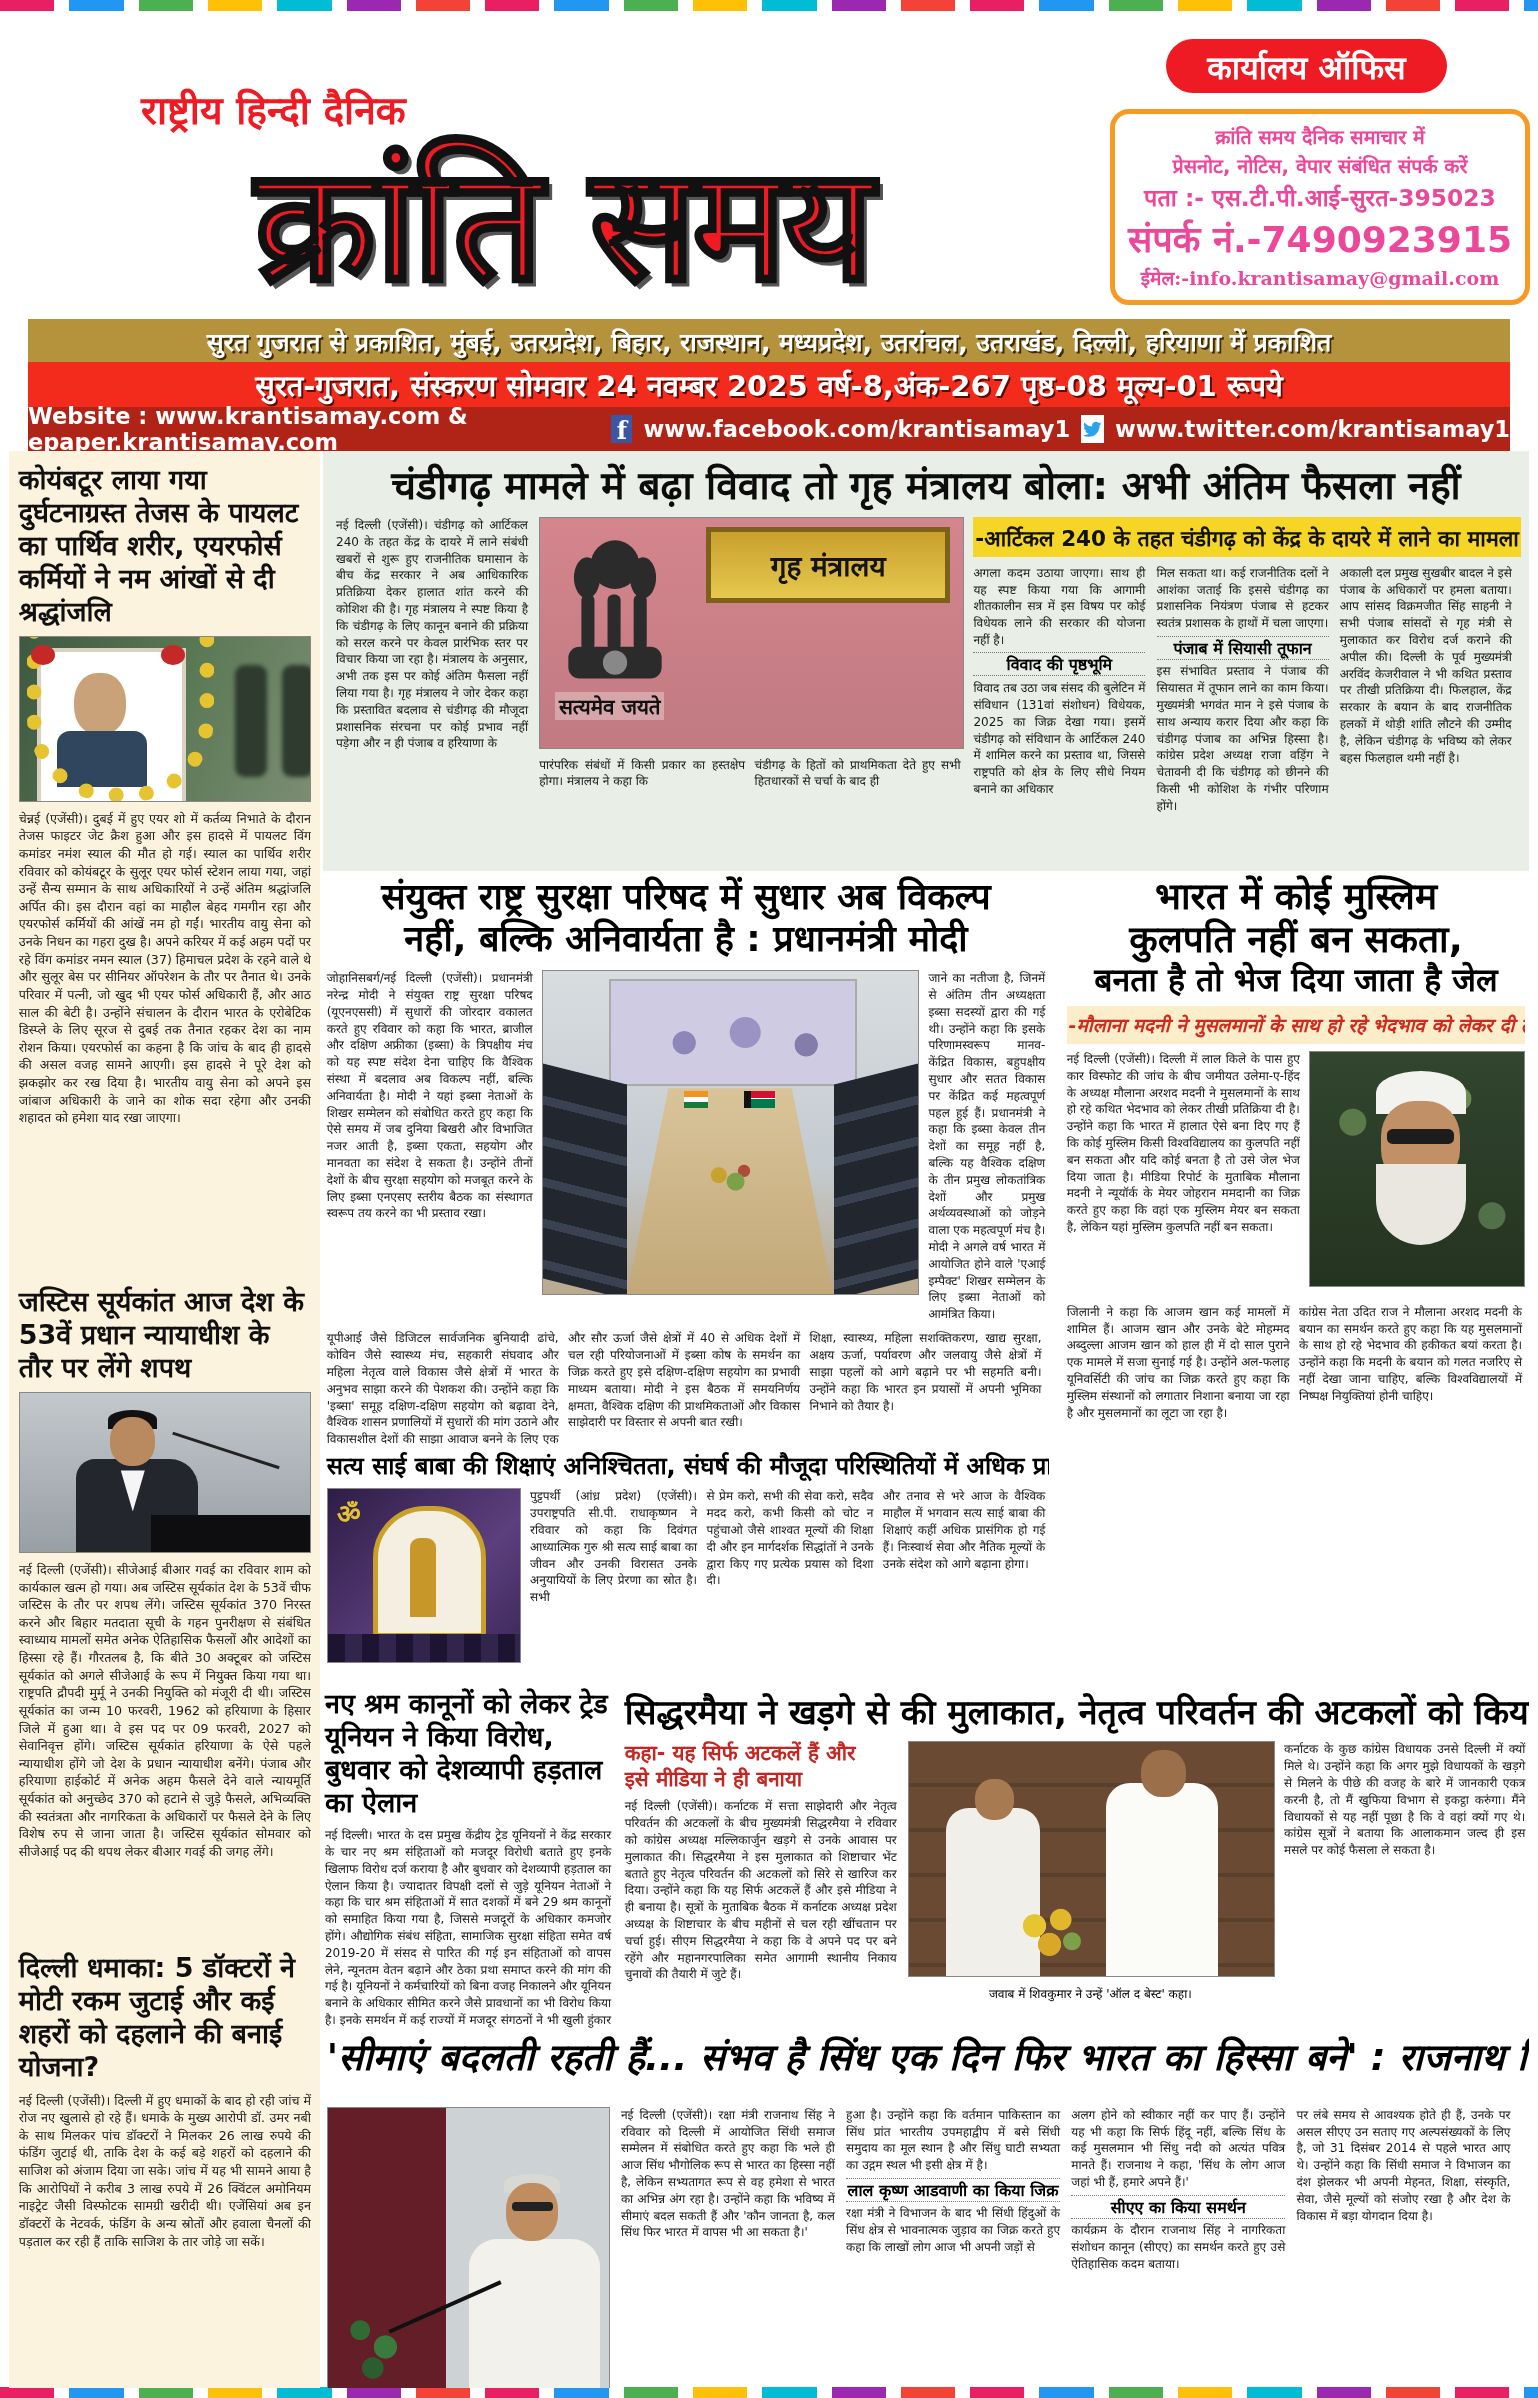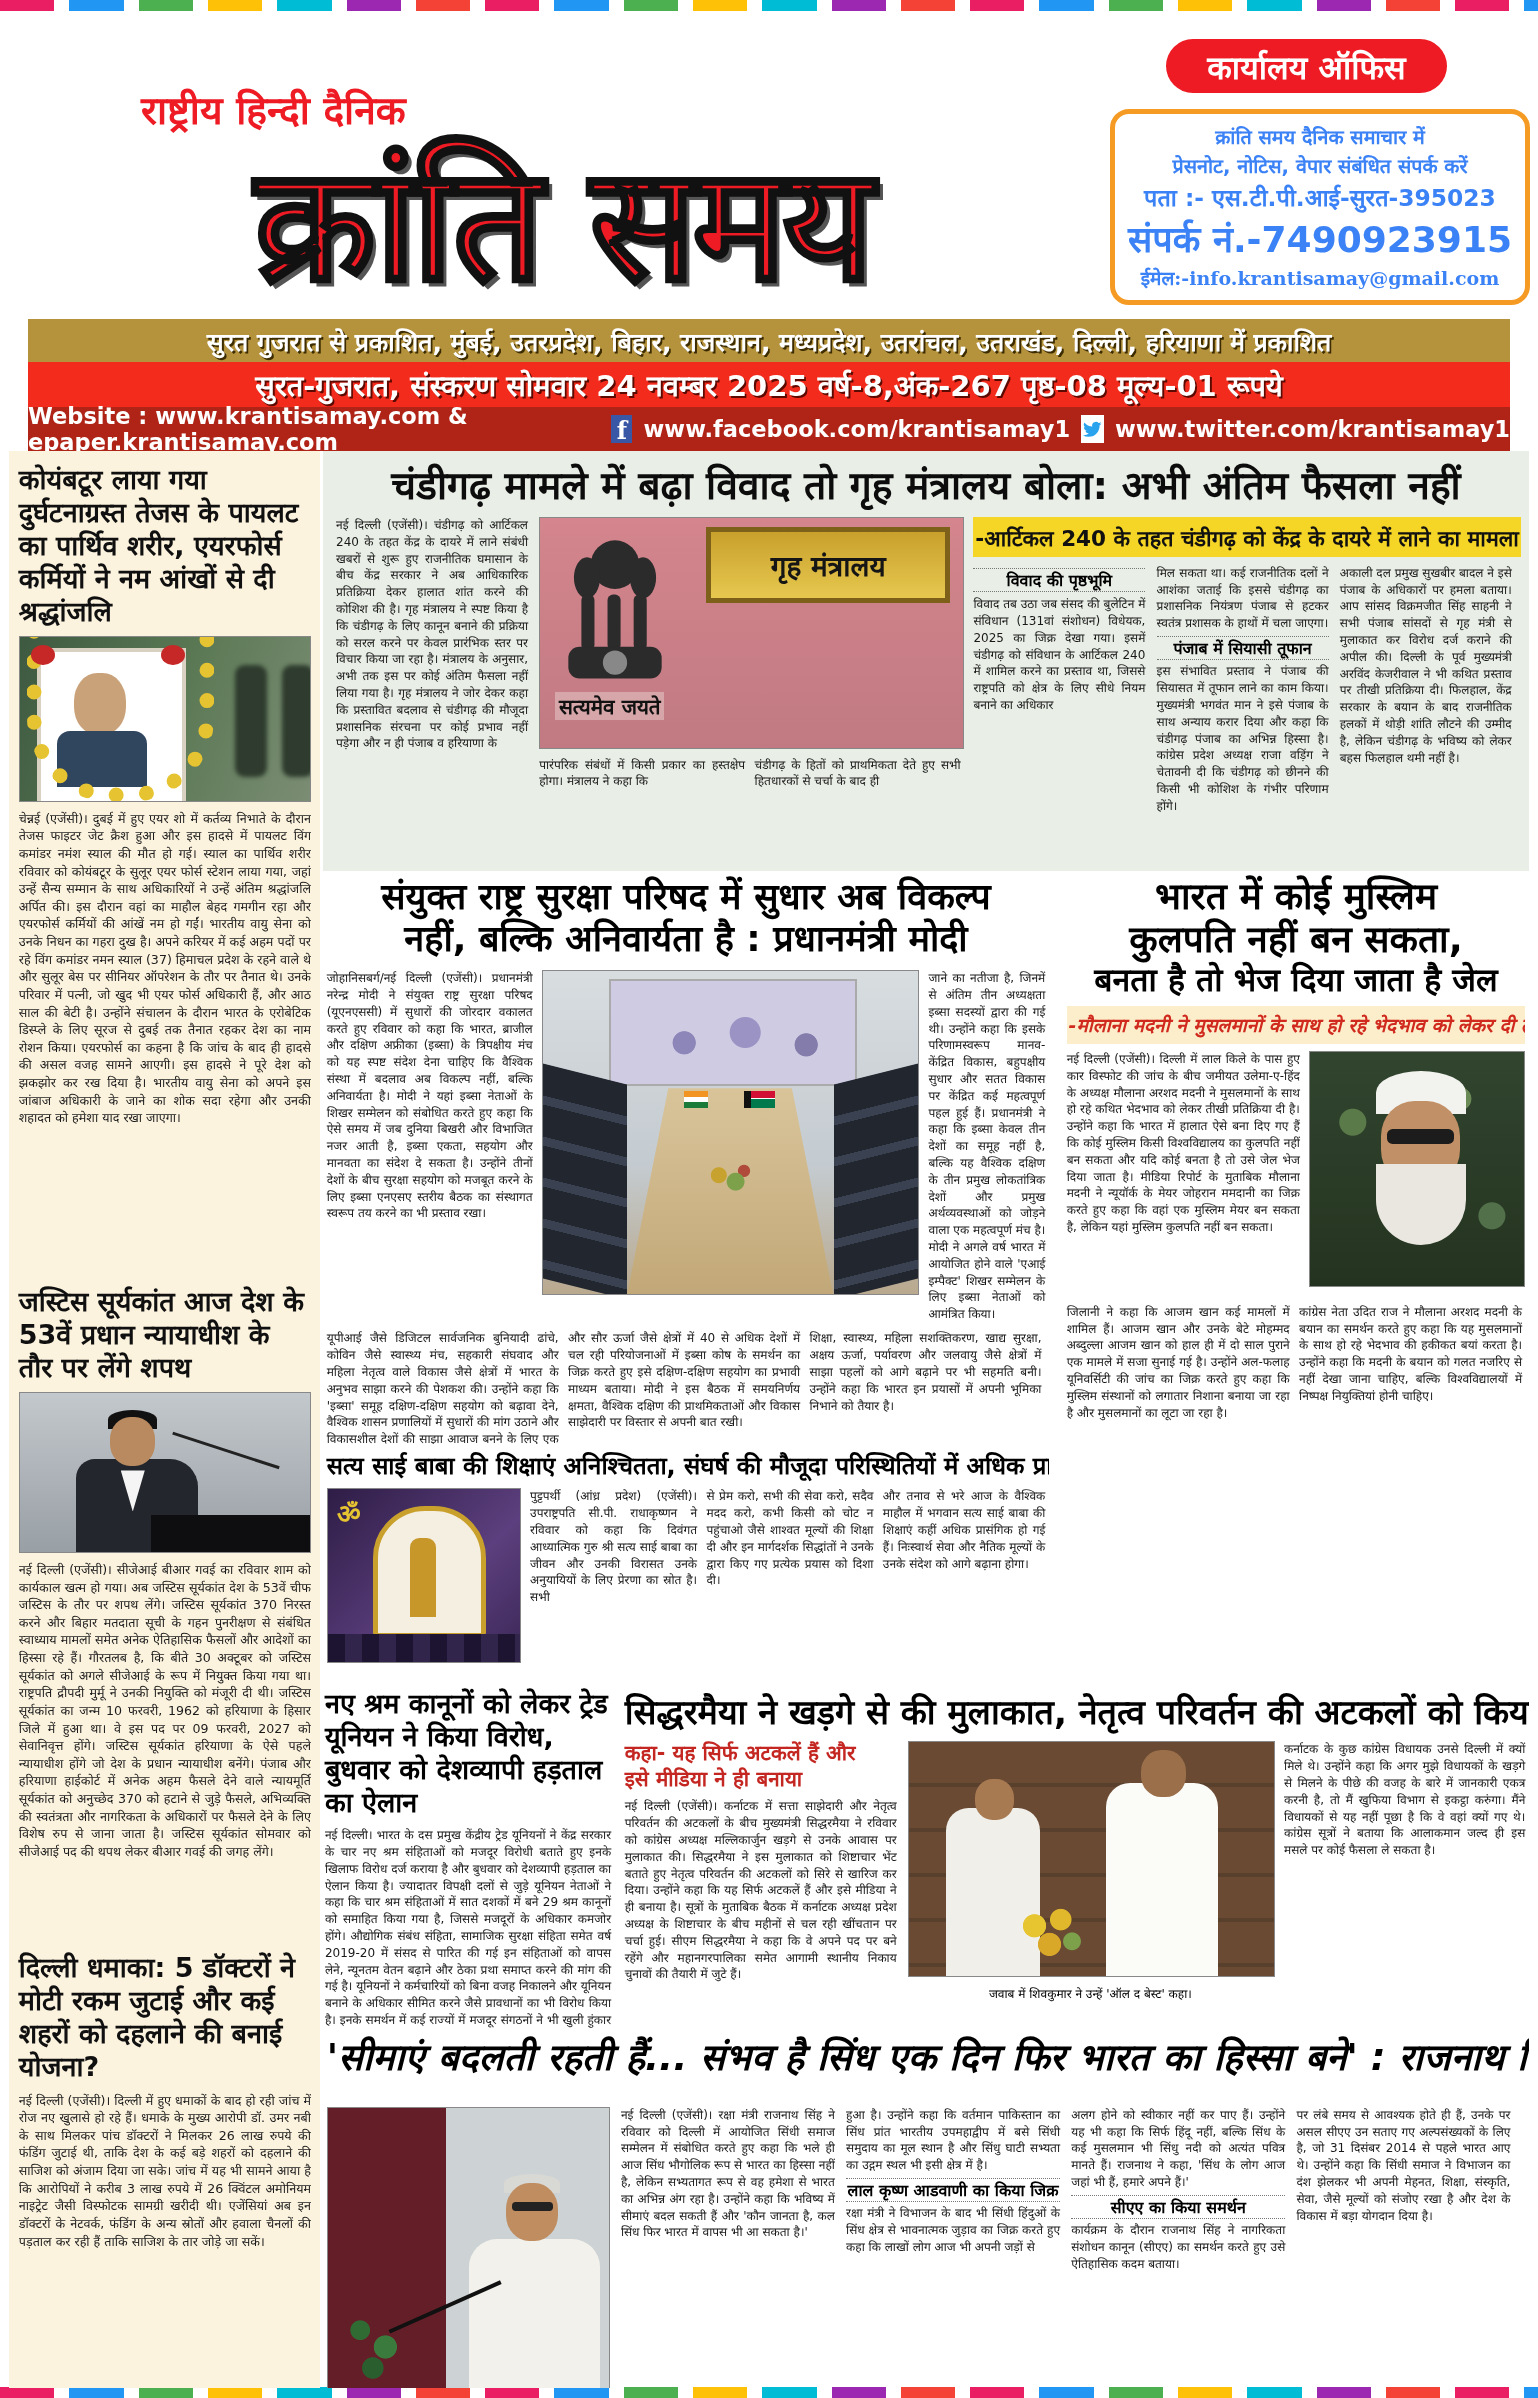--- a/index.html
+++ b/index.html
@@ -2,21 +2,21 @@
 <html style="font-size:15px"><head>
 <meta charset="utf-8">
 <style>
   html,body{margin:0;padding:0;width:1538px;height:2399px;background:#ffffff;font-family:"DejaVu Sans",sans-serif;overflow:hidden;position:relative}
   .abs{position:absolute}
   .deco{height:11.2px;left:0;right:0;background:repeating-linear-gradient(90deg,#e91e63 0 54px,#fff 54px 69px,#2196f3 69px 124px,#fff 124px 139px,#4caf50 139px 193px,#fff 193px 208px,#ffc107 208px 262px,#fff 262px 277px,#00bcd4 277px 332px,#fff 332px 347px,#9c27b0 347px 401px,#fff 401px 416px,#f44336 416px 470px,#fff 470px 485px)}
   
   #tagline{left:141px;top:82px;color:#ee1b24;font-size:39px;font-weight:800}
   #main-title{left:141px;top:111px;width:843px;text-align:center;color:#ee1b24;font-size:157px;font-weight:900;letter-spacing:-3.7px;-webkit-text-stroke:3.7px #111;text-shadow:4.7px 4.7px 0 #555}
   #office-badge{left:1166px;top:39px;width:281px;height:54px;background:#ee1b24;border-radius:28px;color:#fff;font-size:32px;font-weight:800;display:flex;align-items:center;justify-content:center}
-  #office-box{left:1110px;top:109px;width:410px;height:186px;border:5.6px solid #f59a23;border-radius:19px;background:#fff;display:flex;flex-direction:column;align-items:center;justify-content:center;gap:1.9px;color:#3b82f6;text-align:center}
+  #office-box{left:1110px;top:109px;width:410px;height:186px;border:5.6px solid #f59a23;border-radius:19px;background:#fff;display:flex;flex-direction:column;align-items:center;justify-content:center;gap:1.9px;color:#ec4899;text-align:center}
   .ob1,.ob2{font-size:19.7px;font-weight:800}
   .ob3{font-size:23.4px;font-weight:800}
   .ob4{font-size:36px;font-weight:800}
   .ob5{font-size:19px;font-weight:800;font-family:"DejaVu Serif",serif}
   
   #strip-pub{left:28px;top:319px;width:1482px;height:43px;background:#b5923c;color:#fff;font-size:25px;font-weight:800;display:flex;align-items:center;justify-content:center;text-shadow:1.9px 1.9px 0 #3c2c00}
   #strip-ed{left:28px;top:362px;width:1482px;height:45px;background:#f32b1d;color:#fff;font-size:29px;font-weight:800;display:flex;align-items:center;justify-content:center;text-shadow:1.9px 1.9px 0 #5c0a00}
   #strip-web{left:28px;top:407px;width:1482px;height:44px;background:#b02418;color:#fff;font-size:22.5px;font-weight:700;display:flex;align-items:center;justify-content:center;gap:11.2px}
   .fb-ic{width:28px;height:28px;background:#3a57a5;color:#fff;font-family:"DejaVu Serif",serif;font-weight:800;font-size:24px;display:flex;align-items:flex-end;justify-content:center;line-height:1}
   .tw-ic{width:28px;height:28px;background:#fff;display:flex;align-items:center;justify-content:center}
@@ -204,20 +204,21 @@
         </div>
         <div style="display:flex;gap:9.4px">
           <div class="btxt" style="width:206px">पारंपरिक संबंधों में किसी प्रकार का हस्तक्षेप होगा। मंत्रालय ने कहा कि</div>
           <div class="btxt" style="width:206px">चंडीगढ़ के हितों को प्राथमिकता देते हुए सभी हितधारकों से चर्चा के बाद ही</div>
         </div>
       </div>
       <div style="flex:1">
         <div style="background:#f5d525;color:#111;font-size:21.5px;font-weight:800;text-align:center;padding:5.6px 1.9px;white-space:nowrap;overflow:hidden">-आर्टिकल 240 के तहत चंडीगढ़ को केंद्र के दायरे में लाने का मामला</div>
         <div style="display:flex;gap:11.2px;margin-top:7.5px">
           <div style="width:172px">
+            <div class="btxt">अगला कदम उठाया जाएगा। साथ ही यह स्पष्ट किया गया कि आगामी शीतकालीन सत्र में इस विषय पर कोई विधेयक लाने की सरकार की योजना नहीं है।</div>
             <div class="colsub">विवाद की पृष्ठभूमि</div>
             <div class="btxt">विवाद तब उठा जब संसद की बुलेटिन में संविधान (131वां संशोधन) विधेयक, 2025 का जिक्र देखा गया। इसमें चंडीगढ़ को संविधान के आर्टिकल 240 में शामिल करने का प्रस्ताव था, जिससे राष्ट्रपति को क्षेत्र के लिए सीधे नियम बनाने का अधिकार</div>
           </div>
           <div style="width:172px">
             <div class="btxt">मिल सकता था। कई राजनीतिक दलों ने आशंका जताई कि इससे चंडीगढ़ का प्रशासनिक नियंत्रण पंजाब से हटकर स्वतंत्र प्रशासक के हाथों में चला जाएगा।</div>
             <div class="colsub">पंजाब में सियासी तूफान</div>
             <div class="btxt">इस संभावित प्रस्ताव ने पंजाब की सियासत में तूफान लाने का काम किया। मुख्यमंत्री भगवंत मान ने इसे पंजाब के साथ अन्याय करार दिया और कहा कि चंडीगढ़ पंजाब का अभिन्न हिस्सा है। कांग्रेस प्रदेश अध्यक्ष राजा वड़िंग ने चेतावनी दी कि चंडीगढ़ को छीनने की किसी भी कोशिश के गंभीर परिणाम होंगे।</div>
           </div>
           <div class="btxt" style="width:172px">अकाली दल प्रमुख सुखबीर बादल ने इसे पंजाब के अधिकारों पर हमला बताया। आप सांसद विक्रमजीत सिंह साहनी ने सभी पंजाब सांसदों से गृह मंत्री से मुलाकात कर विरोध दर्ज कराने की अपील की। दिल्ली के पूर्व मुख्यमंत्री अरविंद केजरीवाल ने भी कथित प्रस्ताव पर तीखी प्रतिक्रिया दी। फिलहाल, केंद्र सरकार के बयान के बाद राजनीतिक हलकों में थोड़ी शांति लौटने की उम्मीद है, लेकिन चंडीगढ़ के भविष्य को लेकर बहस फिलहाल थमी नहीं है।</div>
         </div>

